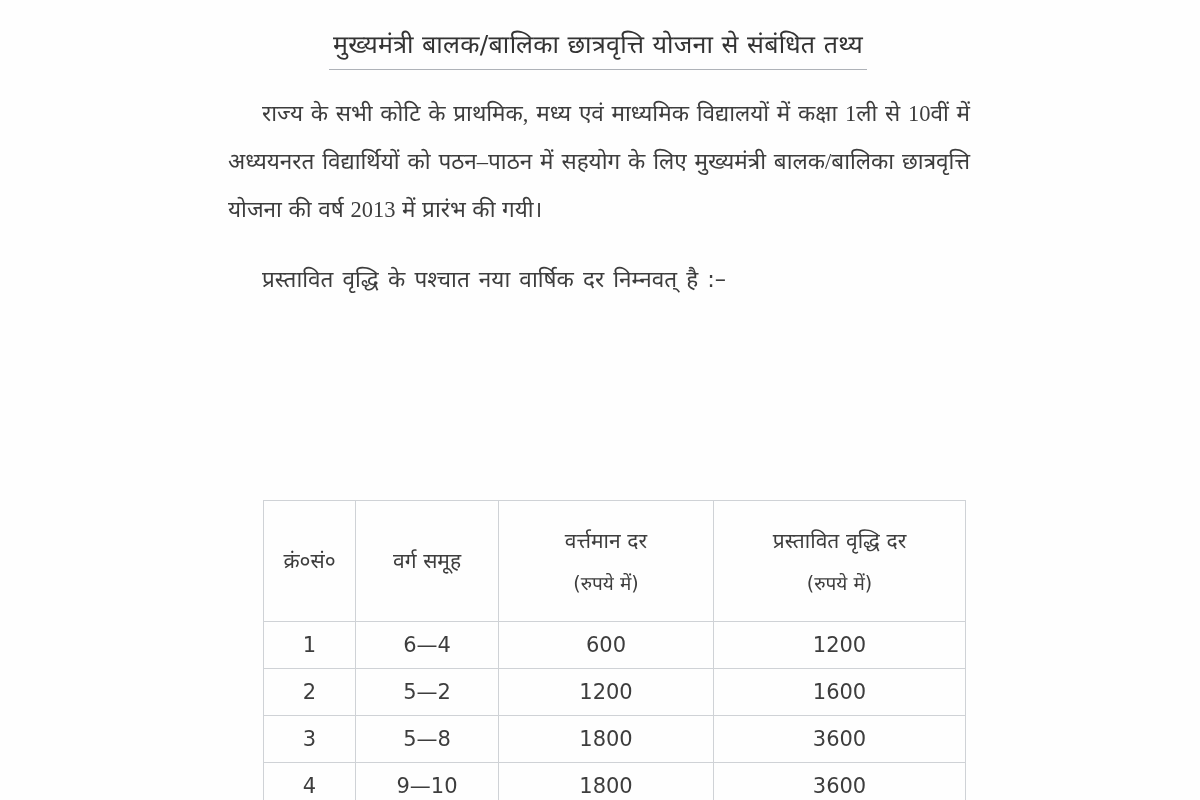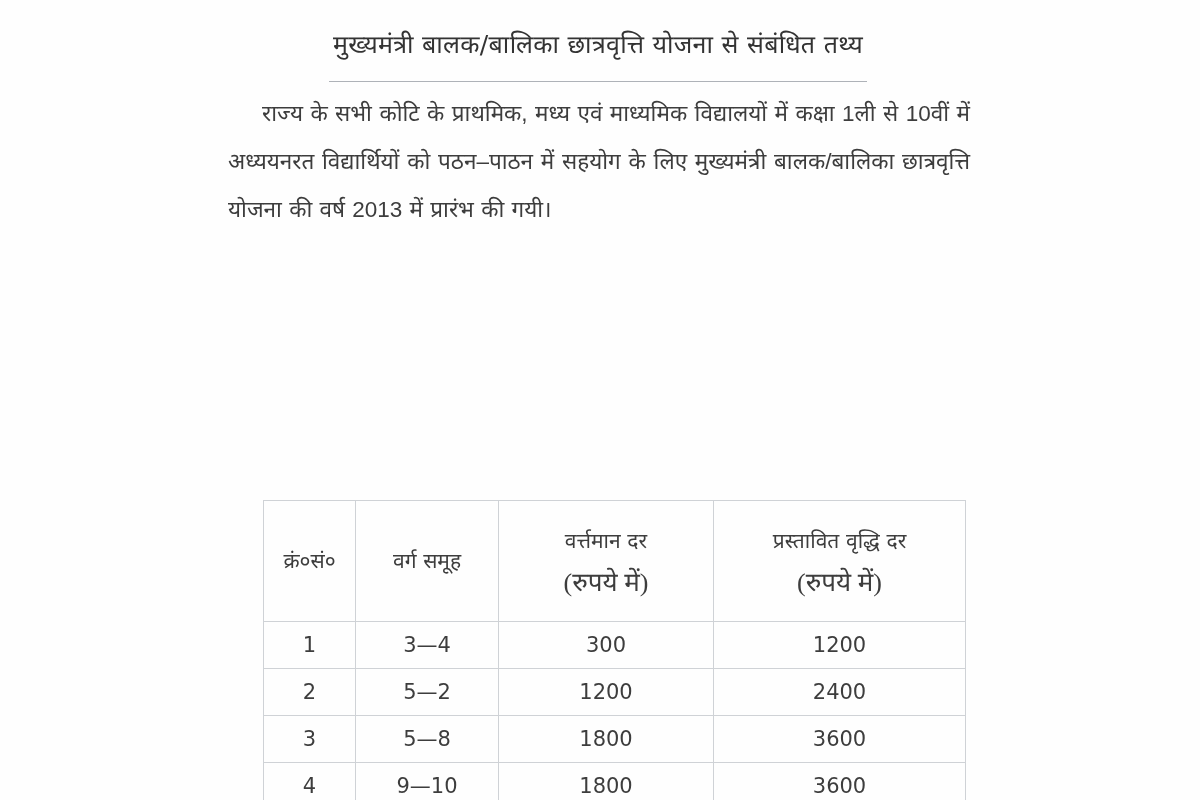--- a/index.html
+++ b/index.html
@@ -35,40 +35,40 @@
     font-size: 25px;
     line-height: 34px;
     color: #333333;
     letter-spacing: 0.3px;
     font-family: "DejaVu Sans", sans-serif;
     font-weight: 400;
   }
   .doc-title .tl-inner {
     display: inline-block;
     border-bottom: 1.5px solid #aeb2b8;
-    padding: 0 4px 19px 4px;
+    padding: 0 4px 7px 4px;
   }
 
   
   .body-block {
     position: absolute;
     left: 228px;
     top: 90px;
     width: 742px;
   }
 
   p.para {
     margin: 0 0 24px 0;
     font-size: 22.5px;
     line-height: 48px;
     text-align: justify;
     text-justify: inter-word;
     text-indent: 34px;
     color: #3d3d3d;
-    font-family: Liberation Sans, sans-serif;
+    font-family: Liberation Serif, serif;
     font-weight: 400;
     word-spacing: 1px;
   }
   p.para:last-child { margin-bottom: 0; }
 
   p.lead-line {
     margin: 0;
     font-size: 22.5px;
     line-height: 42px;
     text-align: left;
@@ -101,23 +101,22 @@
     padding: 0;
   }
   table.rate-table thead th {
     height: 108px;
     font-size: 21px;
     line-height: 44px;
     padding: 6px 4px;
   }
   table.rate-table thead th .unit {
     display: block;
-    font-size: 26px;
+    font-size: 19px;
     line-height: 40px;
-    font-family: Liberation Serif, serif;
   }
   table.rate-table tbody td {
     height: 46px;
     font-size: 21px;
     line-height: 46px;
   }
   col.c-sno  { width: 92px; }
   col.c-grp  { width: 143px; }
   col.c-cur  { width: 215px; }
   col.c-prop { width: 252px; }
@@ -126,20 +125,21 @@
 <body>
 
 <div class="page">
 
   <div class="doc-title">
     <span class="tl-inner">मुख्यमंत्री बालक/बालिका छात्रवृत्ति योजना से संबंधित तथ्य</span>
   </div>
 
   <div class="body-block">
     <p class="para">राज्य के सभी कोटि के प्राथमिक, मध्य एवं माध्यमिक विद्यालयों में कक्षा 1ली से 10वीं में अध्ययनरत विद्यार्थियों को पठन–पाठन में सहयोग के लिए मुख्यमंत्री बालक/बालिका छात्रवृत्ति योजना की वर्ष 2013 में प्रारंभ की गयी।</p>
+    <p class="lead-line">प्रस्तावित वृद्धि के पश्चात नया वार्षिक दर निम्नवत् है :–</p>
   </div>
 
   <div class="rate-table-wrap">
     <table class="rate-table">
       <colgroup>
         <col class="c-sno">
         <col class="c-grp">
         <col class="c-cur">
         <col class="c-prop">
       </colgroup>
@@ -157,29 +157,29 @@
           </th>
           <th>
             <span>प्रस्तावित वृद्धि दर</span>
             <span class="unit">(रुपये में)</span>
           </th>
         </tr>
       </thead>
       <tbody>
         <tr>
           <td>1</td>
-          <td>3—4</td>
-          <td>300</td>
+          <td>6—4</td>
+          <td>600</td>
           <td>1200</td>
         </tr>
         <tr>
           <td>2</td>
           <td>5—2</td>
           <td>1200</td>
-          <td>2400</td>
+          <td>1600</td>
         </tr>
         <tr>
           <td>3</td>
           <td>5—8</td>
           <td>1800</td>
           <td>3600</td>
         </tr>
         <tr>
           <td>4</td>
           <td>9—10</td>

